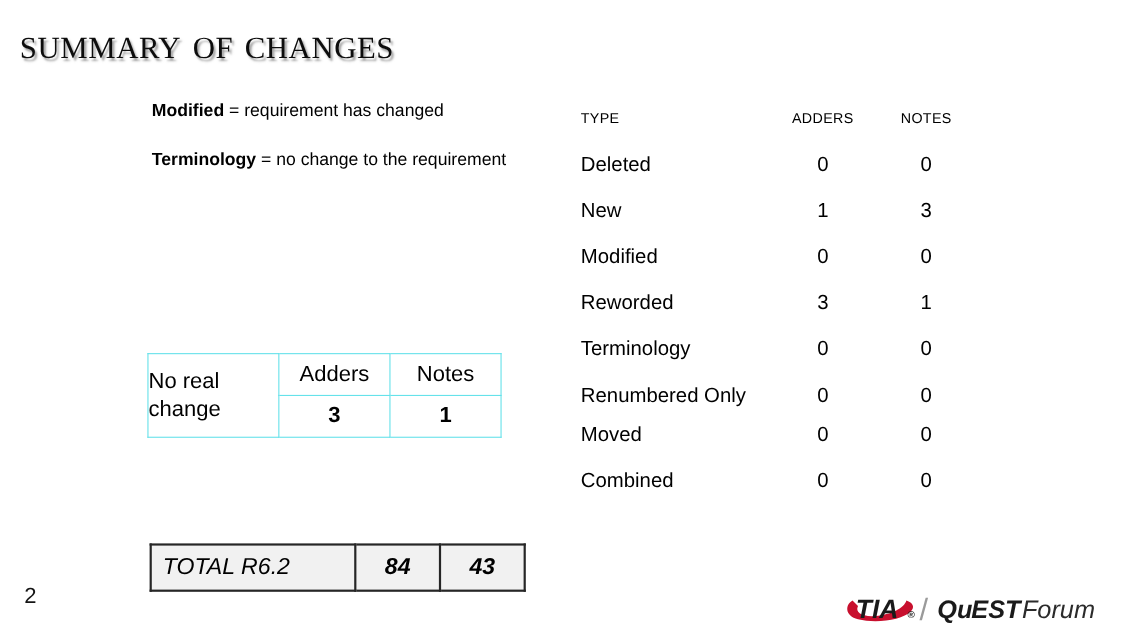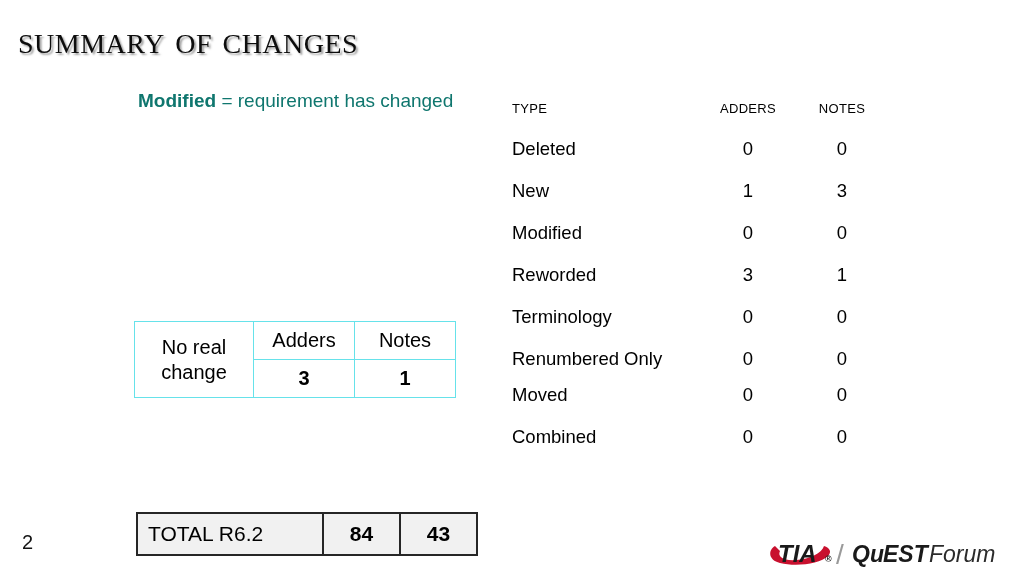--- a/index.html
+++ b/index.html
@@ -33,23 +33,23 @@
     text-shadow: 2px 2px 2px rgba(130,130,130,0.75);
     white-space: nowrap;
   }
 
   
   #definitions {
     position: absolute;
     left: 138px;
     top: 88px;
     width: 340px;
-    font-size: 19px;
+    font-size: 16px;
     line-height: 26px;
-    color: #0f766e;
+    color: #000000;
   }
   .def-row { margin-bottom: 19px; }
   .def-row:last-child { margin-bottom: 0; }
   .def-term { font-weight: bold; }
   .def-rest { font-weight: normal; }
 
   
   #norealchange-table {
     position: absolute;
     left: 134px;
@@ -60,21 +60,21 @@
     table-layout: fixed;
   }
   #norealchange-table td {
     border: 1.5px solid #66e2ea;
     font-size: 20px;
     color: #000000;
     padding: 0;
   }
   td.nrc-label {
     width: 118px;
-    text-align: center;
+    text-align: left;
     padding-left: 9px;
     line-height: 25px;
     vertical-align: middle;
   }
   td.nrc-head {
     width: 100px;
     text-align: center;
     height: 37px;
     vertical-align: middle;
     font-weight: 400;
@@ -94,21 +94,21 @@
     top: 95px;
     width: 380px;
   }
   .tl-row {
     position: relative;
     height: 42px;
   }
   .tl-row.tight { height: 36px; }
   .tl-name {
     position: absolute;
-    left: 0;
+    left: 16px;
     top: 0;
     font-size: 18.5px;
     line-height: 24px;
     white-space: nowrap;
   }
   .tl-row.header .tl-name,
   .tl-row.header .tl-adders,
   .tl-row.header .tl-notes {
     font-variant: small-caps;
     text-transform: lowercase;
@@ -144,21 +144,21 @@
   }
   .total-table td.tt-label {
     text-align: left;
     padding-left: 10px;
     font-weight: 400;
   }
   .total-table td.tt-val {
     text-align: center;
     font-weight: bold;
   }
-  #total-left  { left: 136px; top: 512px; width: 324px; }
+  #total-left  { left: 136px; top: 494px; width: 324px; font-style: italic; }
   #total-left  td.tt-label { width: 174px; }
   #total-left  td.tt-val   { width: 75px; }
   #total-right { left: 503px; top: 494px; width: 384px; }
   #total-right td.tt-label { width: 196px; }
   #total-right td.tt-val   { width: 94px; }
 
   
   #page-number {
     position: absolute;
     left: 22px;
@@ -179,20 +179,23 @@
 </head>
 <body>
 
 <div id="slide">
 
   <div id="slide-title">Summary of Changes</div>
 
   <div id="definitions">
     <div class="def-row">
       <span class="def-term">Modified</span><span class="def-rest"> = requirement has changed</span>
+    </div>
+    <div class="def-row">
+      <span class="def-term">Terminology</span><span class="def-rest"> = no change to the requirement</span>
     </div>
   </div>
 
   <table id="norealchange-table">
     <tbody>
         <tr>
       <td class="nrc-label" rowspan="2">No real change</td>
       <td class="nrc-head">Adders</td>
       <td class="nrc-head">Notes</td>
     </tr>

